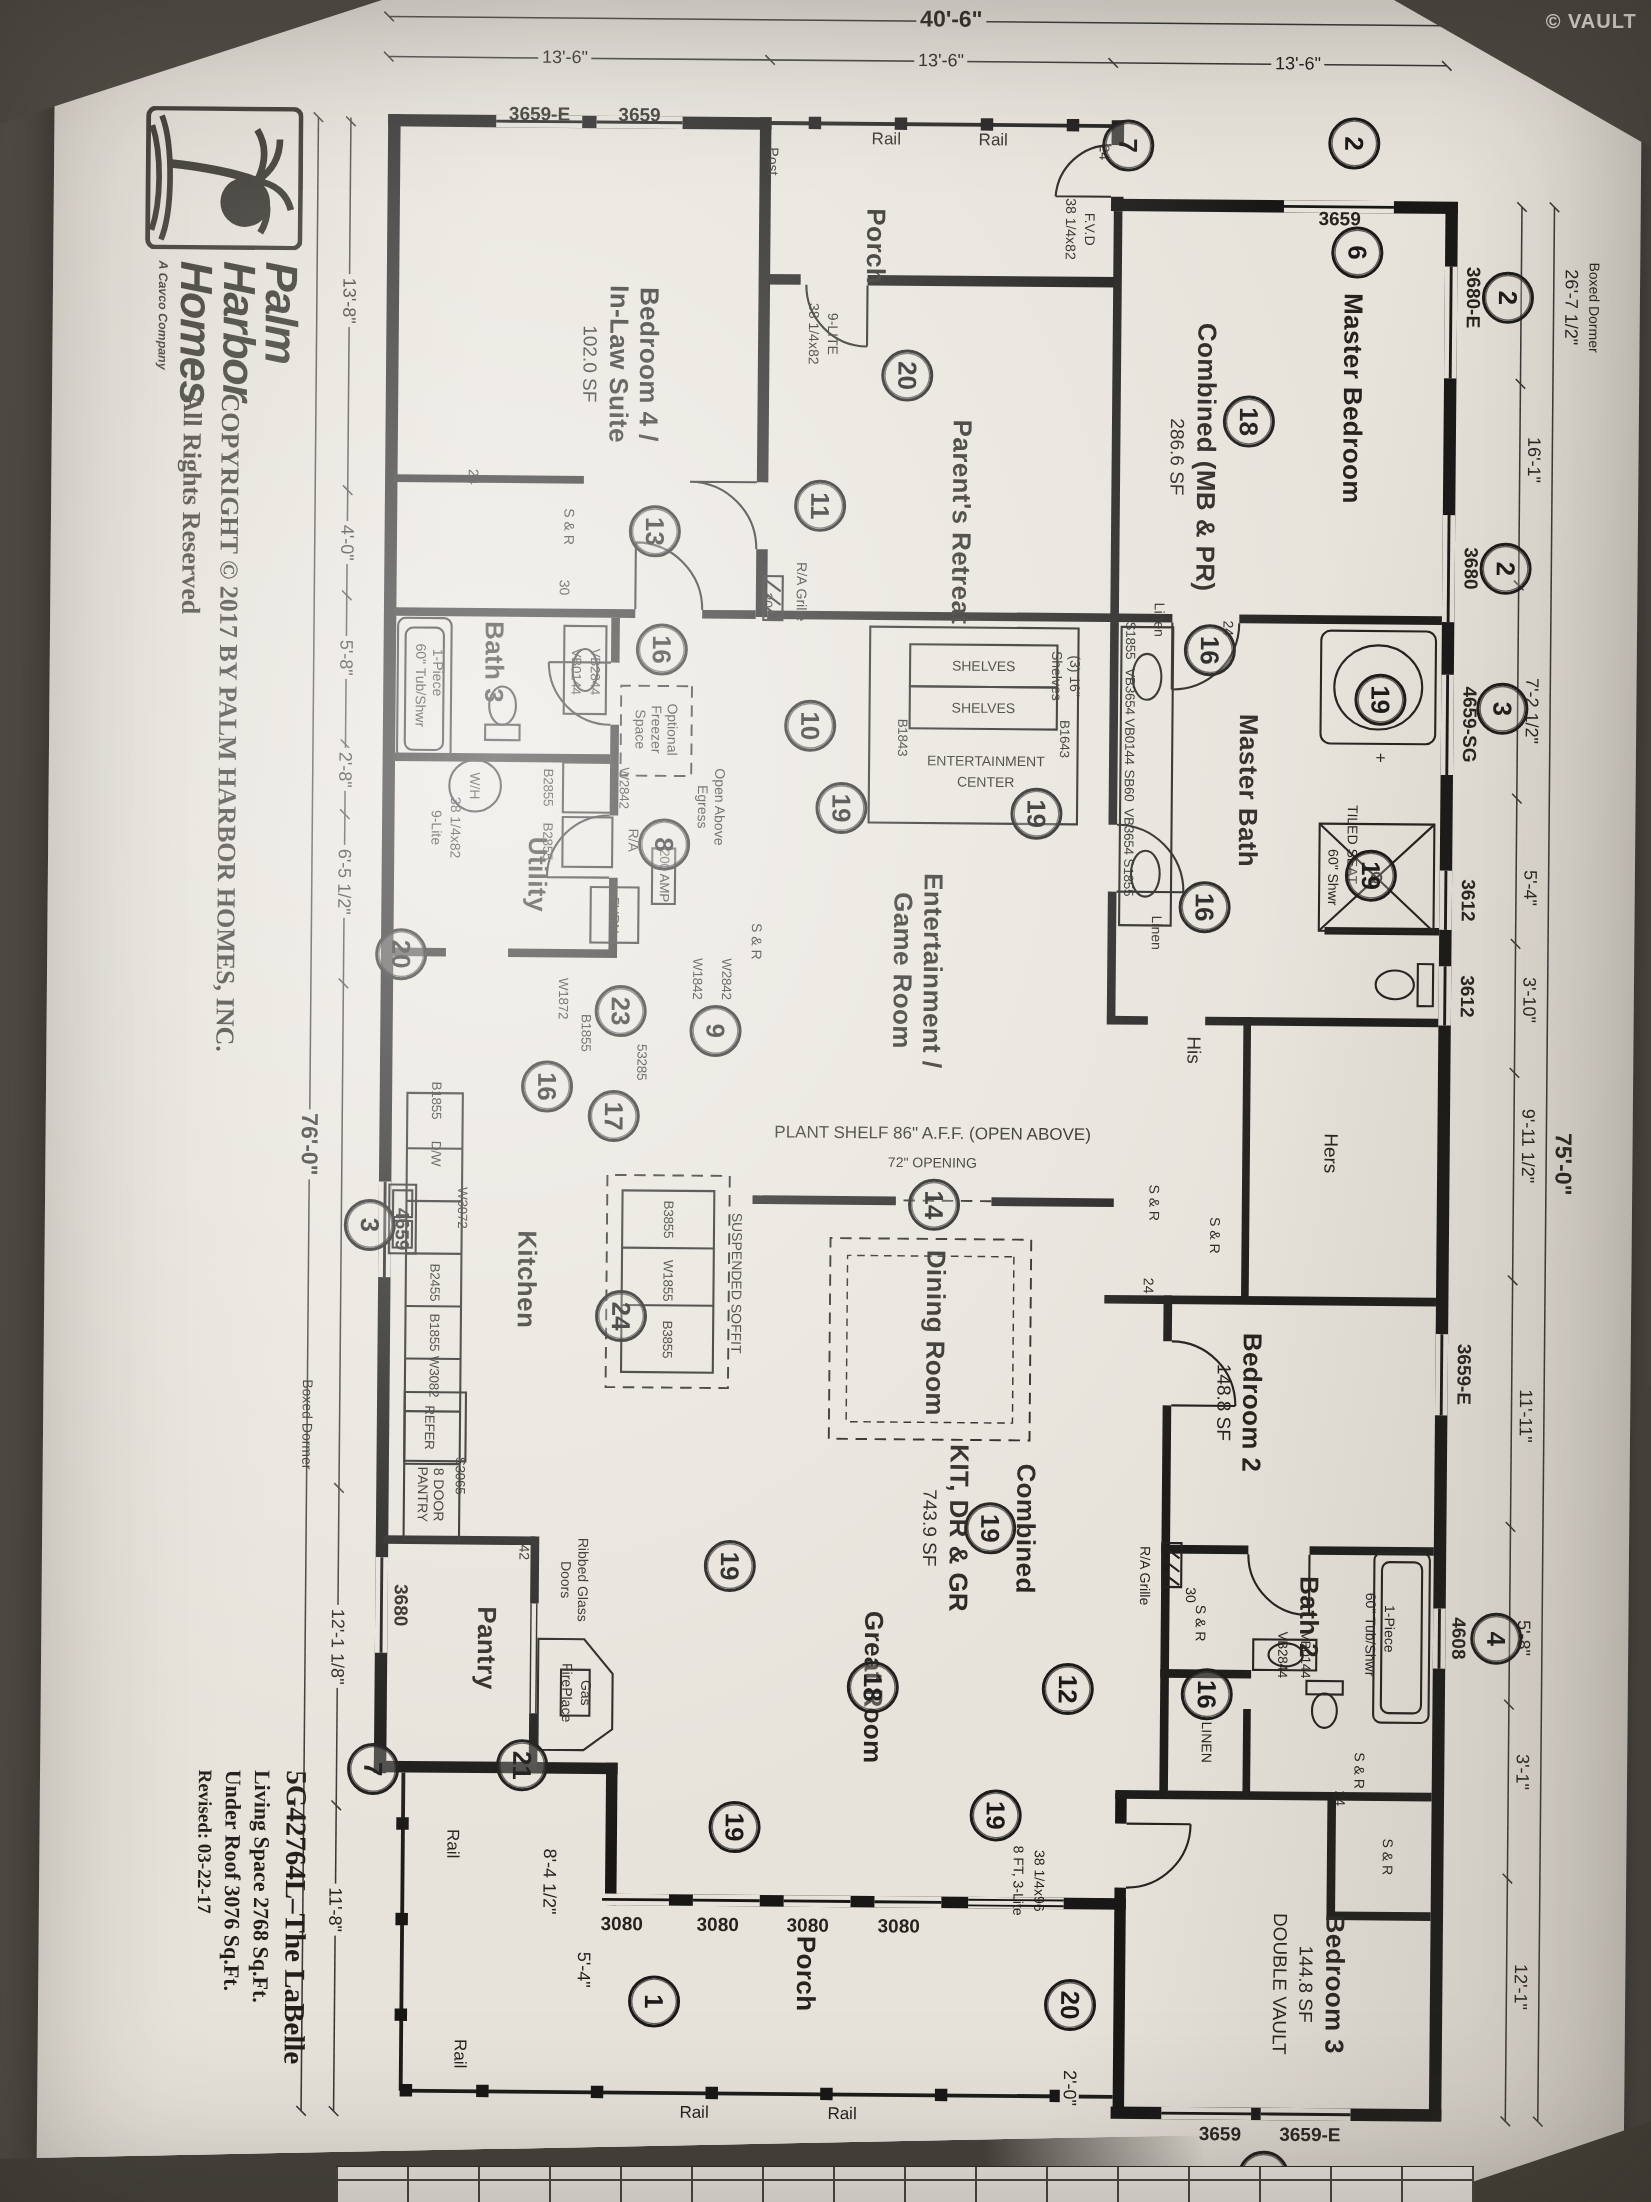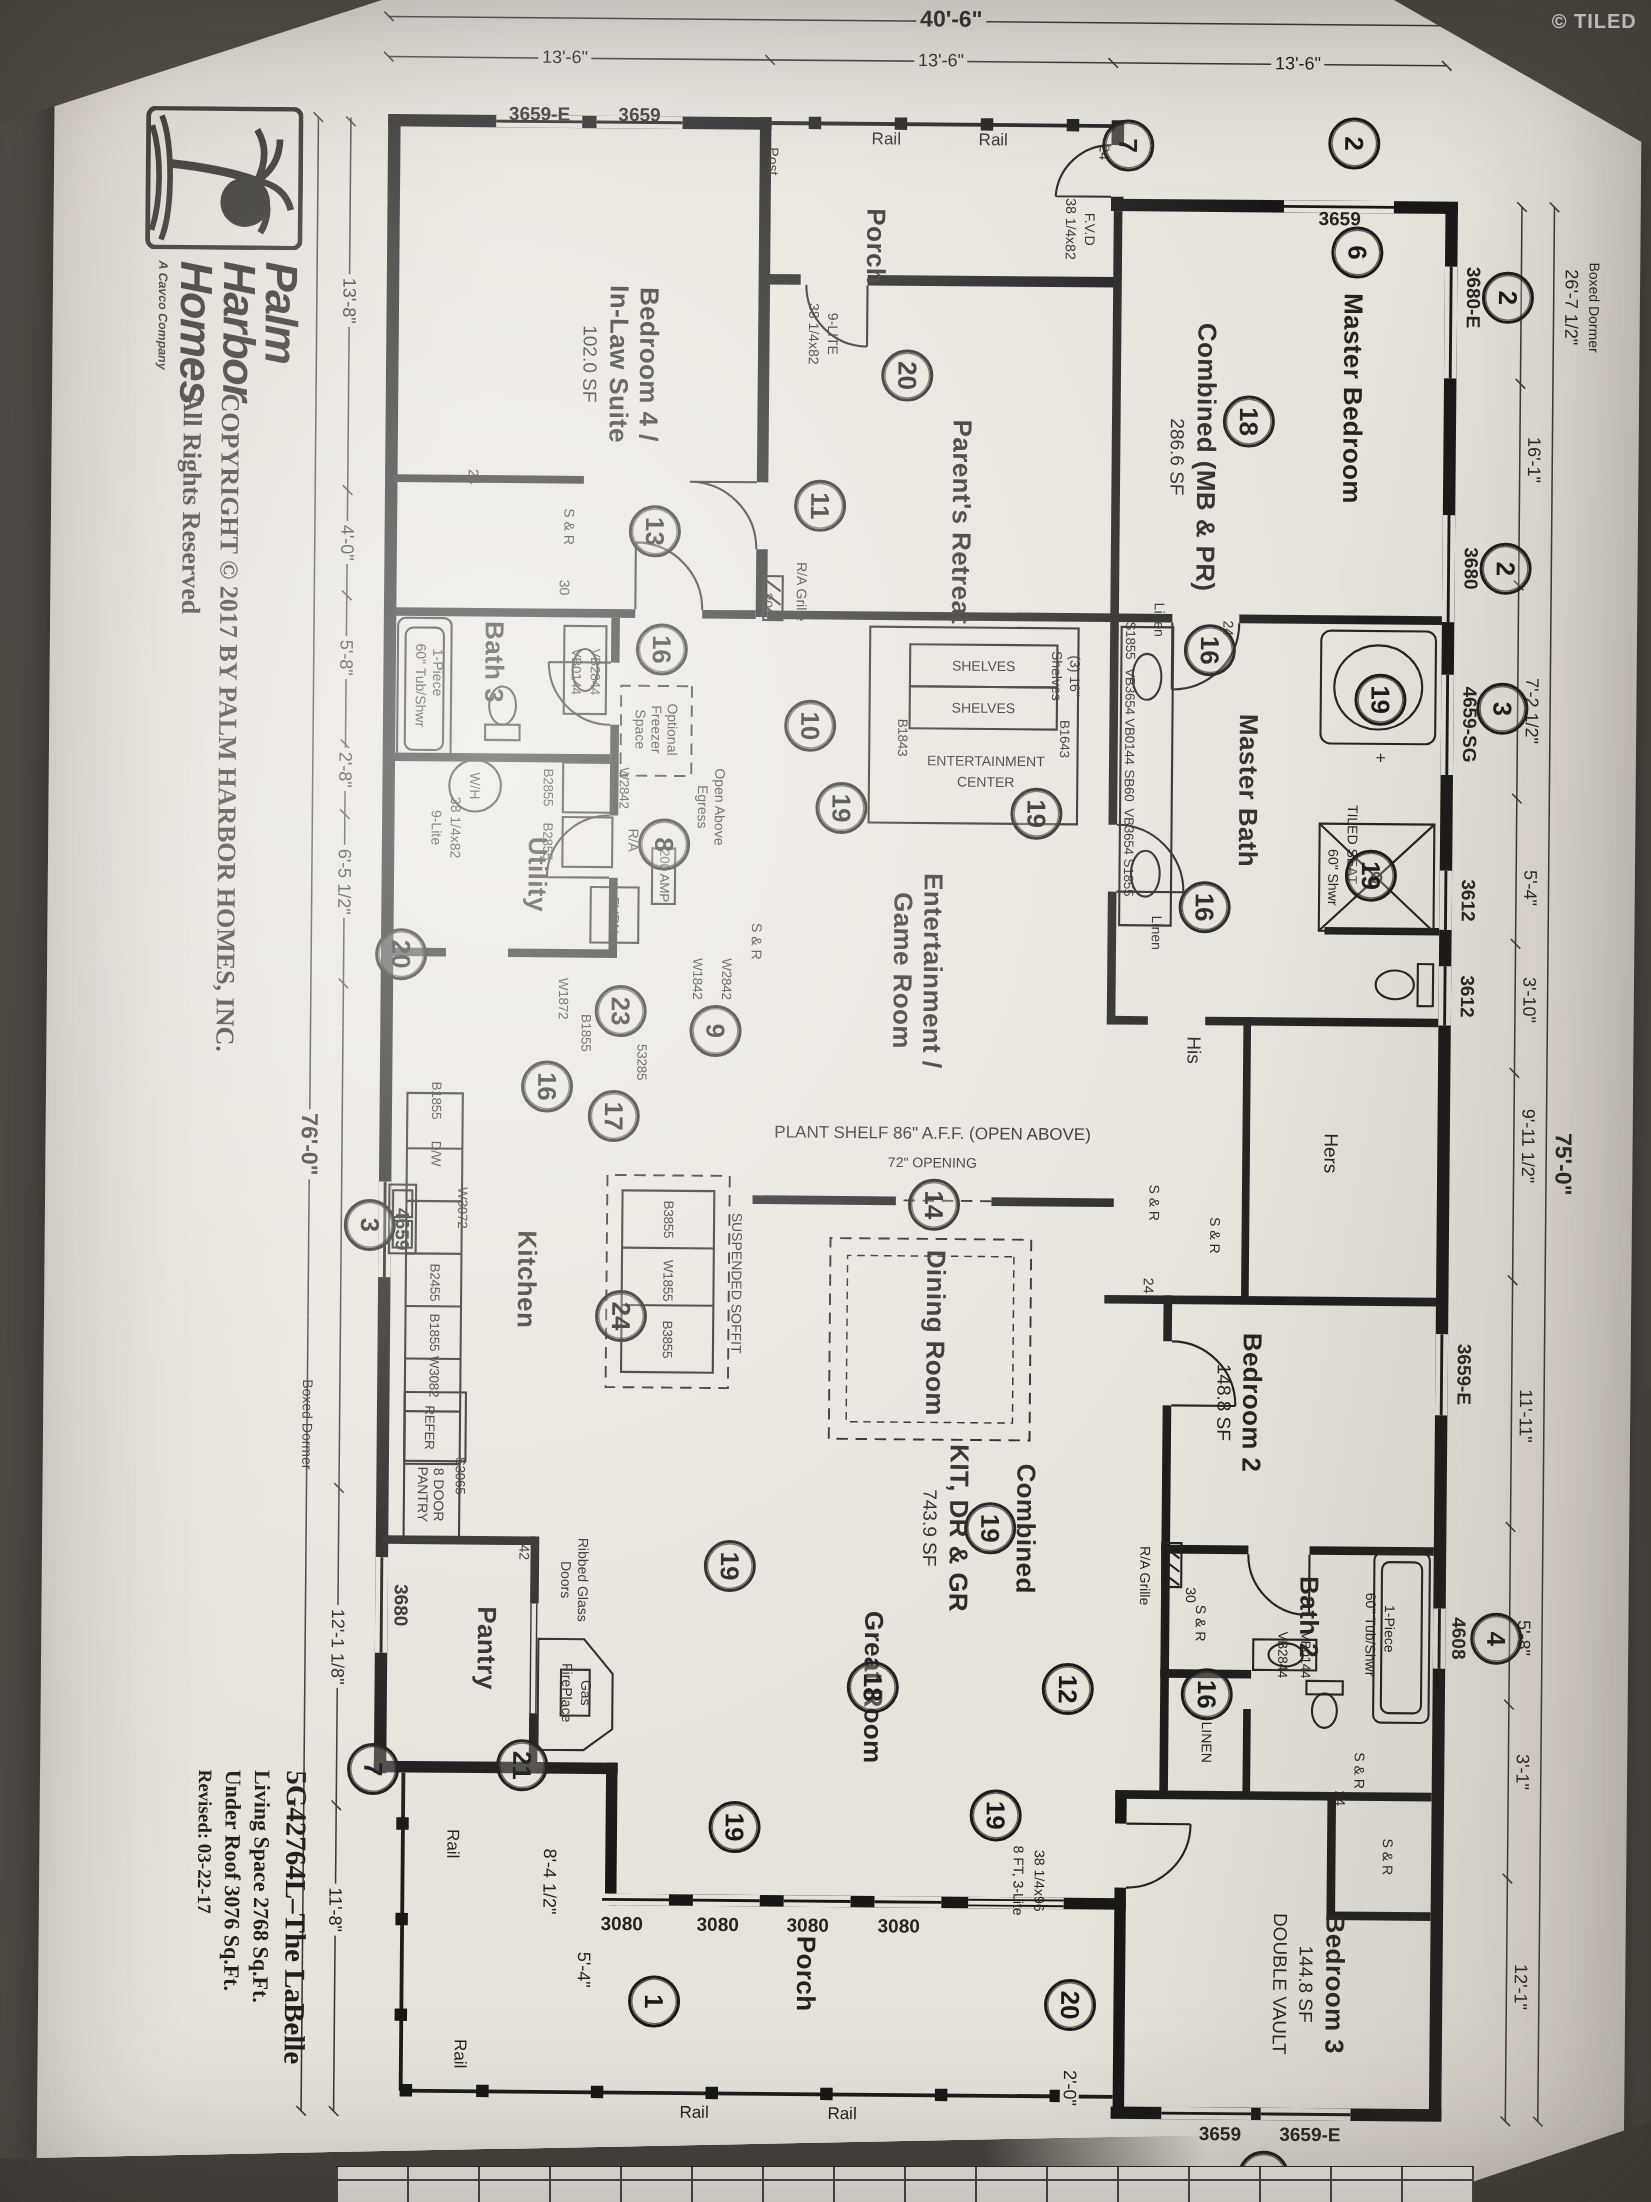--- a/index.html
+++ b/index.html
@@ -532,15 +532,15 @@
 
     </div>
   </div>
 
   <div class="corner-tl"></div>
   <div class="corner-tr"></div>
   <div class="corner-br"></div>
   <div class="edge-r"></div>
   <div class="band-bottom"></div>
   <div class="page2"></div>
-  <div class="watermark">© TILED</div>
+  <div class="watermark">© VAULT</div>
 </div>
 
 
 </body></html>

